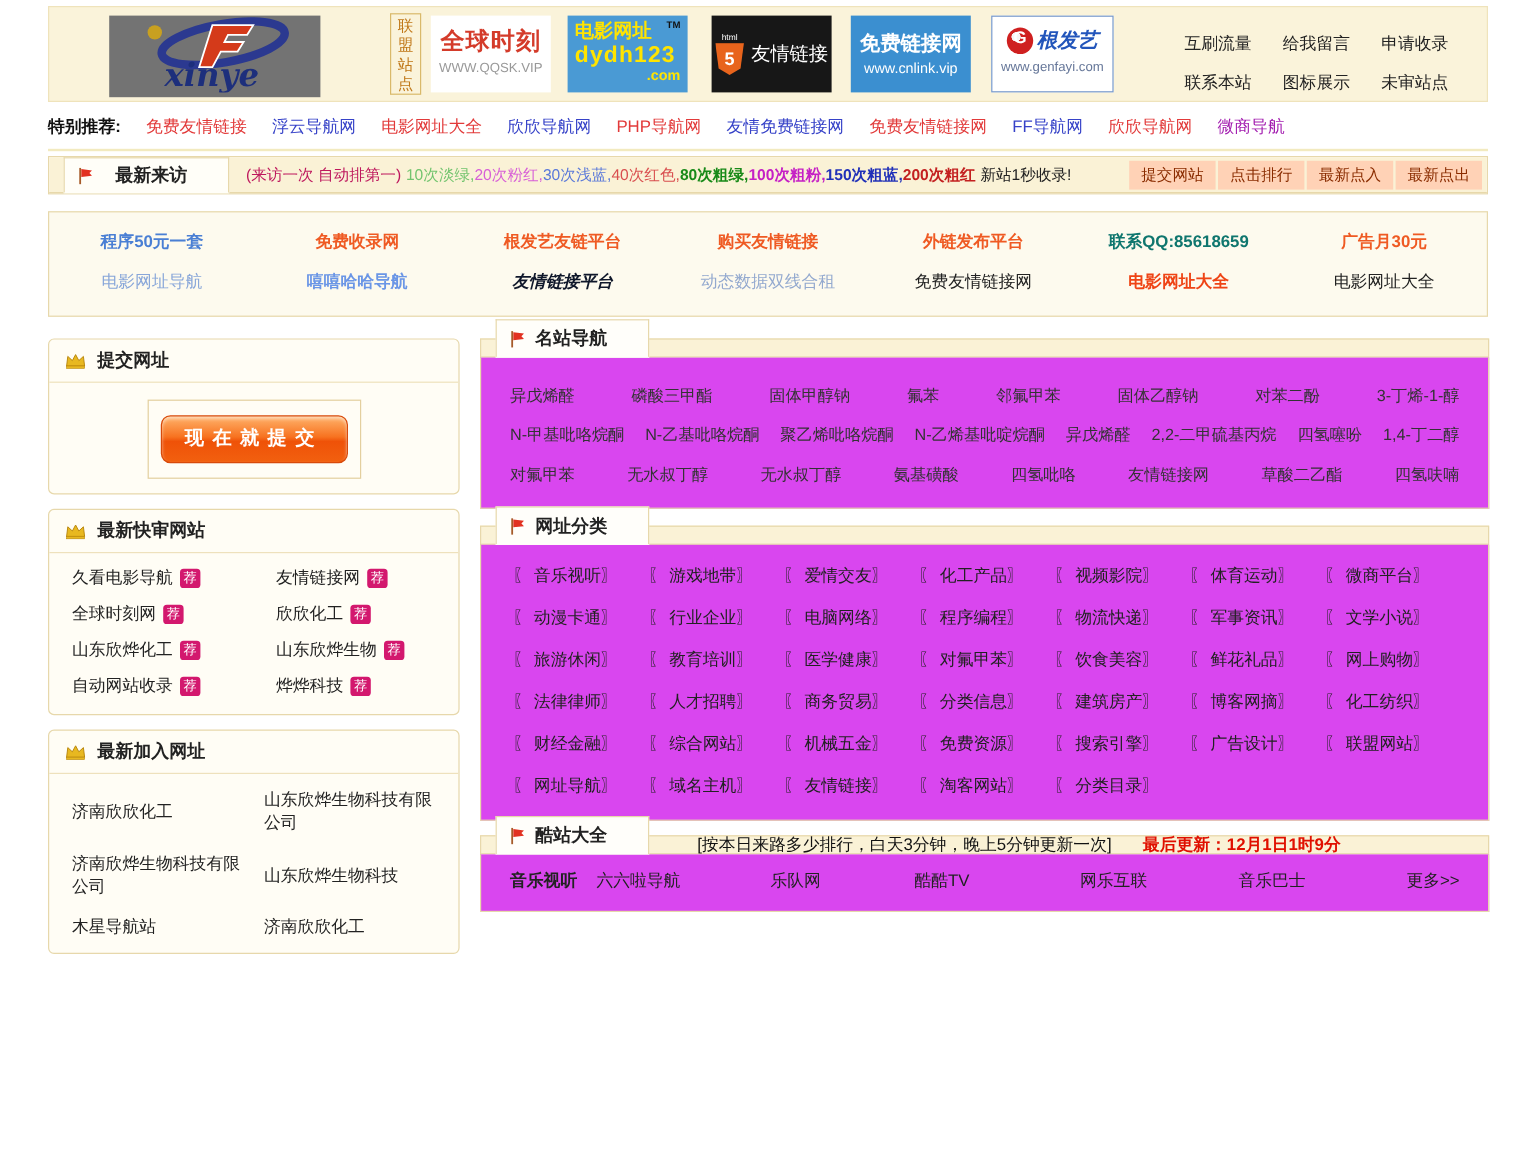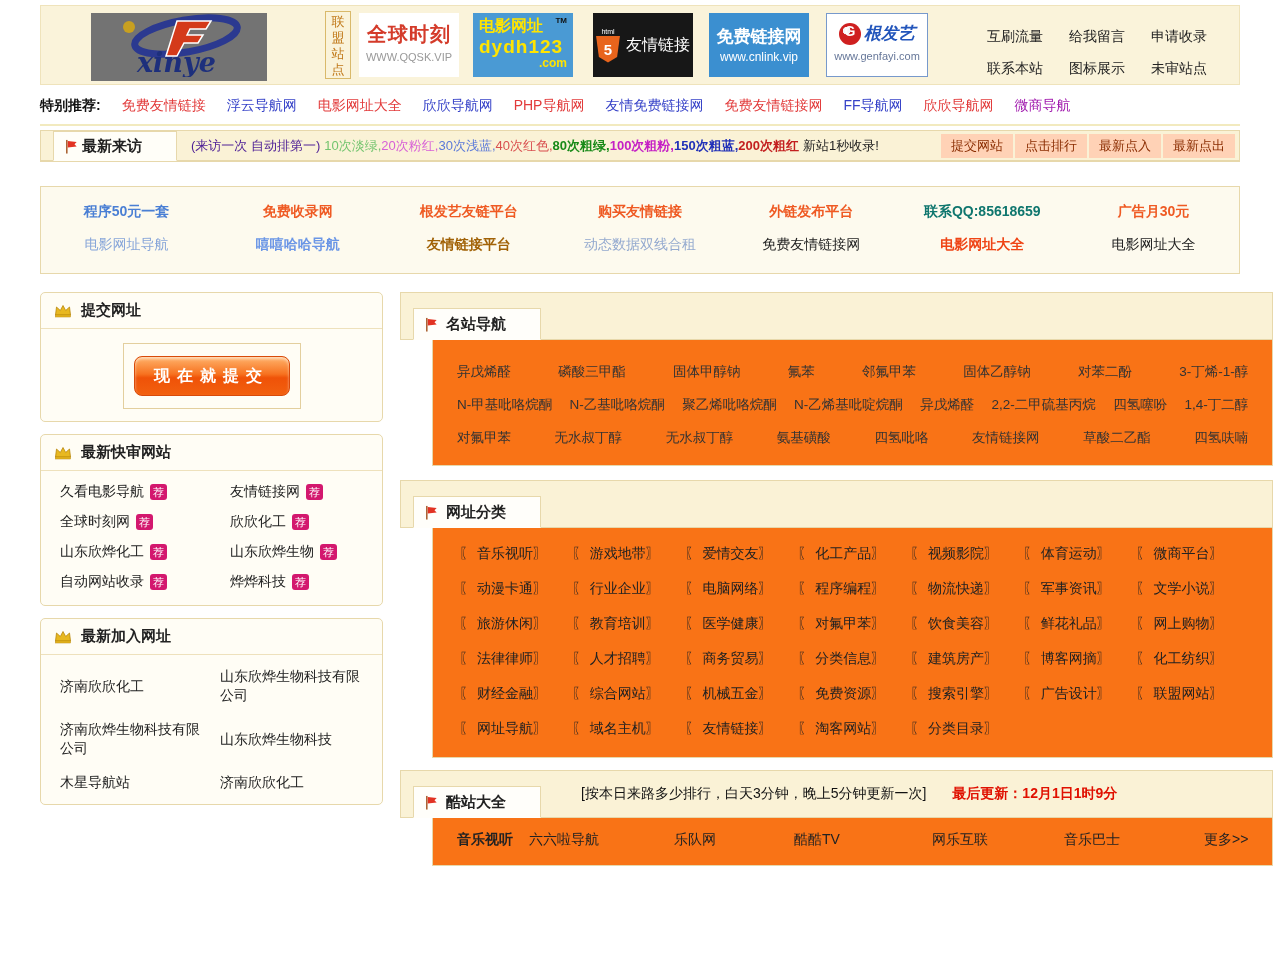--- a/index.html
+++ b/index.html
@@ -44,32 +44,32 @@
   
   .rec { margin-top:12px; display:flex; align-items:center; gap:21px; font-size:14px; padding-left:0; }
   .rec .lbl { font-weight:bold; color:#111; }
   .rec span { cursor:pointer; }
   .recdiv { height:2px; background:#f2eabf; margin-top:9px; }
 
   
   .visitors { margin-top:4px; border:1px solid #e7d8ab; background:#fff; }
   .vhead { height:30px; background:#faf2d6; border-bottom:1px solid #e7d8ab; display:flex; align-items:center; }
   .vtab { align-self:flex-end; margin-left:12px; height:30px; margin-bottom:-1px; background:#fffef8;
-    border:1px solid #e7d8ab; border-bottom:1px solid #fffef8; display:flex; align-items:center; gap:3px;
+    border:1px solid #e7d8ab; border-bottom:1px solid #fffef8; display:flex; align-items:center; gap:17px;
     padding:0 34px 0 10px; font-weight:bold; font-size:15px; cursor:pointer; }
-  .vnote { margin-left:14px; font-size:13px; color:#4c1d95; }
+  .vnote { margin-left:14px; font-size:13px; color:#be185d; }
   .vlegend { font-size:13px; margin-left:4px; white-space:nowrap; }
   .vlegend span.b { font-weight:bold; }
   .vsuffix { font-size:13px; margin-left:4px; }
   .vbtns { margin-left:auto; margin-right:4px; display:flex; gap:2px; }
   .vbtns span { background:#ffd2b6; color:#8a2c00; font-size:13px; padding:0 10px; height:24px; line-height:24px; cursor:pointer; }
   .vbody { height:178px; background:#fff; padding:12px 8px; font-size:14px; color:#111; }
 
   
-  .promo { margin-top:24px; border:1px solid #e7d8ab; background:#fdfaee; padding:8px 0 12px; }
+  .promo { margin-top:14px; border:1px solid #e7d8ab; background:#fdfaee; padding:8px 0 12px; }
   .prow { display:grid; grid-template-columns:repeat(7,1fr); height:33px; align-items:center; text-align:center; font-size:14px; }
   .prow span { cursor:pointer; }
 
   
   .cols { margin-top:18px; display:flex; gap:17px; align-items:flex-start; }
   .leftcol { width:343px; flex:none; }
   .rightcol { flex:1; }
 
   
   .lbox { border:1px solid #e7d8ab; background:#fffdf5; border-radius:5px; margin-bottom:12px; overflow:hidden; }
@@ -83,25 +83,25 @@
     box-shadow:inset 0 2px 3px rgba(255,255,255,.55); text-align:center; line-height:38px; }
   .fast-body { padding:12px 8px 14px 19px; display:grid; grid-template-columns:170px 1fr; row-gap:12px; font-size:14px; }
   .fitem { display:flex; align-items:center; gap:6px; cursor:pointer; white-space:nowrap; }
   .badge { background:#d3186e; color:#fff; font-size:11px; padding:0 3px; height:16px; line-height:16px; border-radius:3px; flex:none; }
   .latest-body { padding:12px 14px 12px 19px; display:grid; grid-template-columns:152px 1fr; gap:15px 8px;
     font-size:14px; align-items:center; }
   .latest-body div { cursor:pointer; line-height:19px; }
 
   
   .rbox { margin-bottom:0; }
-  .rhead { background:#faf2d6; border:1px solid #e7d8ab; height:48px; display:flex; align-items:center; }
+  .rhead { background:#faf2d6; border:1px solid #e7d8ab; height:16px; display:flex; align-items:center; }
   .rtab { align-self:flex-end; margin-left:12px; height:32px; margin-bottom:-1px; background:#fffefa;
     border:1px solid #e7d8ab; border-bottom:1px solid #fffefa; display:flex; align-items:center; gap:7px;
     padding:0 34px 0 10px; font-weight:bold; font-size:15px; cursor:pointer; position:relative; z-index:2; }
-  .rbody { border:1px solid #e7d8ab; border-top:none; background:#f97316;margin-left:32px; }
+  .rbody { border:1px solid #e7d8ab; border-top:none; background:#d946ef; }
   .famous-body { padding:8px 24px 18px; }
   .frow { display:flex; justify-content:space-between; margin-top:15px; font-size:13.5px; color:#333; white-space:nowrap; }
   .frow span { cursor:pointer; }
   .cats-body { padding:17px 24px 19px 26px; display:grid; grid-template-columns:repeat(7,1fr); row-gap:17px; font-size:14px; color:#222; }
   .cat { cursor:pointer; white-space:nowrap; }
   .mt14 { margin-top:14px; }
   .mt12 { margin-top:12px; }
   .chead-note { margin-left:40px; font-size:14px; color:#111; }
   .chead-upd { margin-left:26px; font-size:14px; color:#e01000; font-weight:bold; }
   .cool-body { padding:6px 24px 10px; }
@@ -217,21 +217,21 @@
         <span class="b" style="color: rgb(239, 90, 35);">免费收录网</span>
         <span class="b" style="color: rgb(239, 90, 35);">根发艺友链平台</span>
         <span class="b" style="color: rgb(239, 90, 35);">购买友情链接</span>
         <span class="b" style="color: rgb(239, 90, 35);">外链发布平台</span>
         <span class="b" style="color: #0f766e;">联系QQ:85618659</span>
         <span class="b" style="color: rgb(239, 90, 35);">广告月30元</span>
     </div>
     <div class="prow">
       <span style="color: rgb(136, 166, 217);">电影网址导航</span>
         <span class="b" style="color: rgb(107, 150, 230);">嘻嘻哈哈导航</span>
-        <span class="b" style="color: #a16207;">友情链接平台</span>
+        <span class="b" style="color: #0f172a; font-style: italic;">友情链接平台</span>
         <span style="color: rgb(147, 169, 207);">动态数据双线合租</span>
         <span style="color: rgb(34, 34, 34);">免费友情链接网</span>
         <span class="b" style="color: rgb(239, 68, 21);">电影网址大全</span>
         <span style="color: rgb(34, 34, 34);">电影网址大全</span>
     </div>
   </div>
 
   <div class="cols">
 
     <div class="leftcol">

